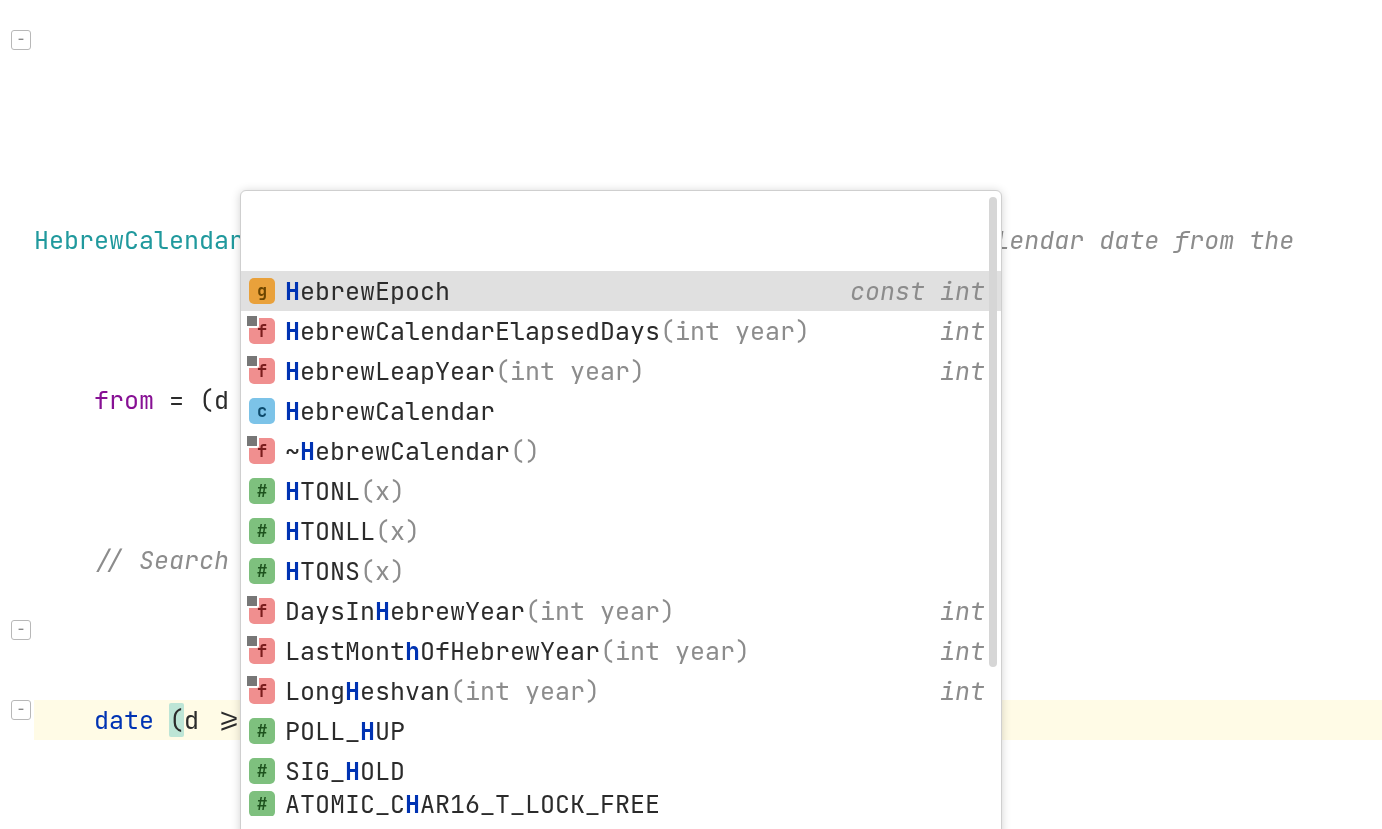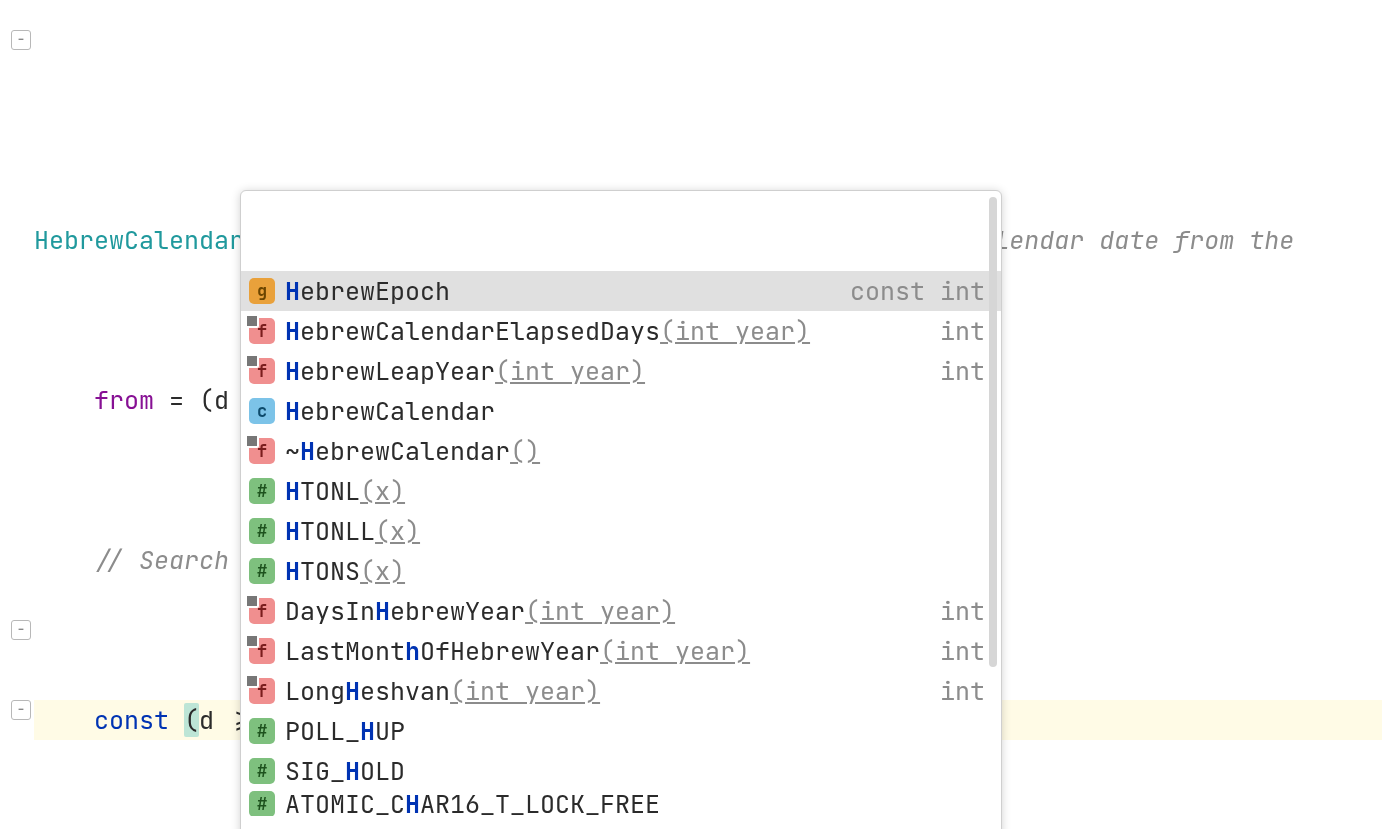--- a/index.html
+++ b/index.html
@@ -130,24 +130,25 @@
     border: 2px solid #fff;
     border-radius: 2px;
   }
   .item-label {
     flex: 1;
     color: #2b2b2b;
     white-space: nowrap;
     overflow: hidden;
   }
   .item-label .mh { color: #0033b3; font-weight: 600; }
-  .item-label .sig { color: #8c8c8c; text-decoration: underline; }
+  .item-label .sig { color: #8c8c8c; }
   .item-ret {
     color: #8c8c8c;
     white-space: nowrap;
+    font-style: italic;
   }
   .popup-scrollbar {
     position: absolute;
     right: 4px;
     top: 6px;
     width: 8px;
     height: 470px;
     background: #d6d6d6;
     border-radius: 4px;
   }
@@ -162,21 +163,21 @@
     <div class="fold" style="top:700px">−</div>
   </div>
 
   
   <div class="line"><span class="type">HebrewCalendar</span>::<span class="fn">HebrewCalendar</span>(<span class="typekw">int</span> <span>d</span>) { <span class="cmt">// Computes the HebrewCalendar date from the</span></div>
   
   <div class="line">    <span class="id">from</span> = (d + HebrewEpoch) / <span class="num">366</span>; <span class="cmt">// Approximation from below.</span></div>
   
   <div class="line">    <span class="cmt">// Search forward for year from the approximation.</span></div>
   
-  <div class="line hl-line">    <span class="kw">const</span> <span class="match-paren">(</span>d &gt;= H<span class="caret"></span><span class="match-paren">)</span></div>
+  <div class="line hl-line">    <span class="kw">date</span> <span class="match-paren">(</span>d &gt;= H<span class="caret"></span><span class="match-paren">)</span></div>
   
   
   
   
   
   
   
   
   
   

